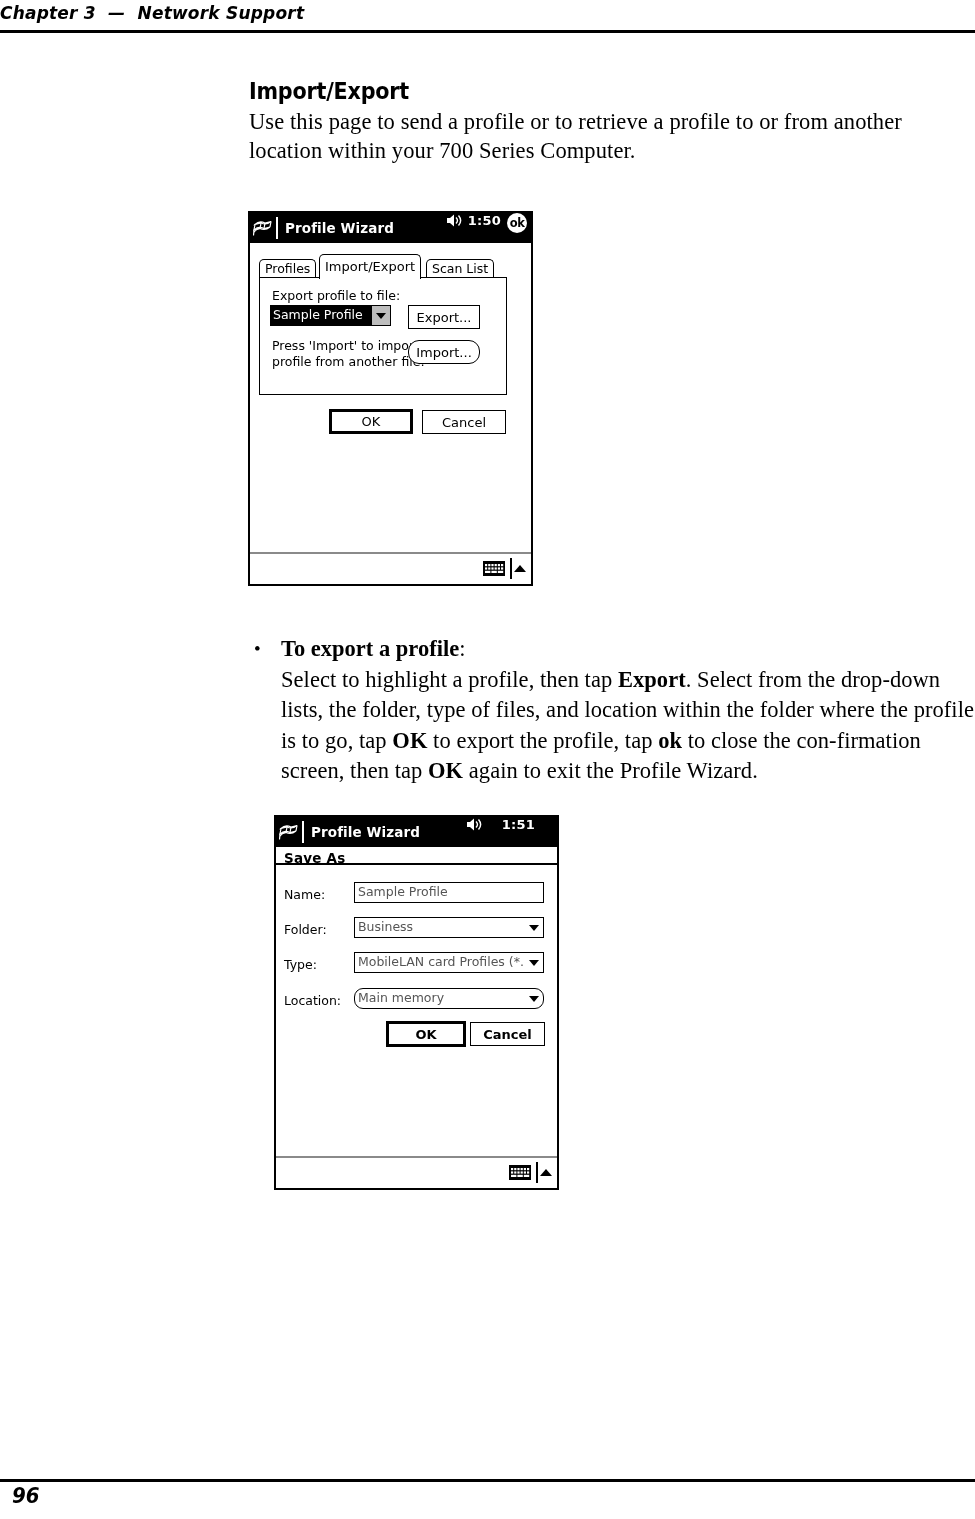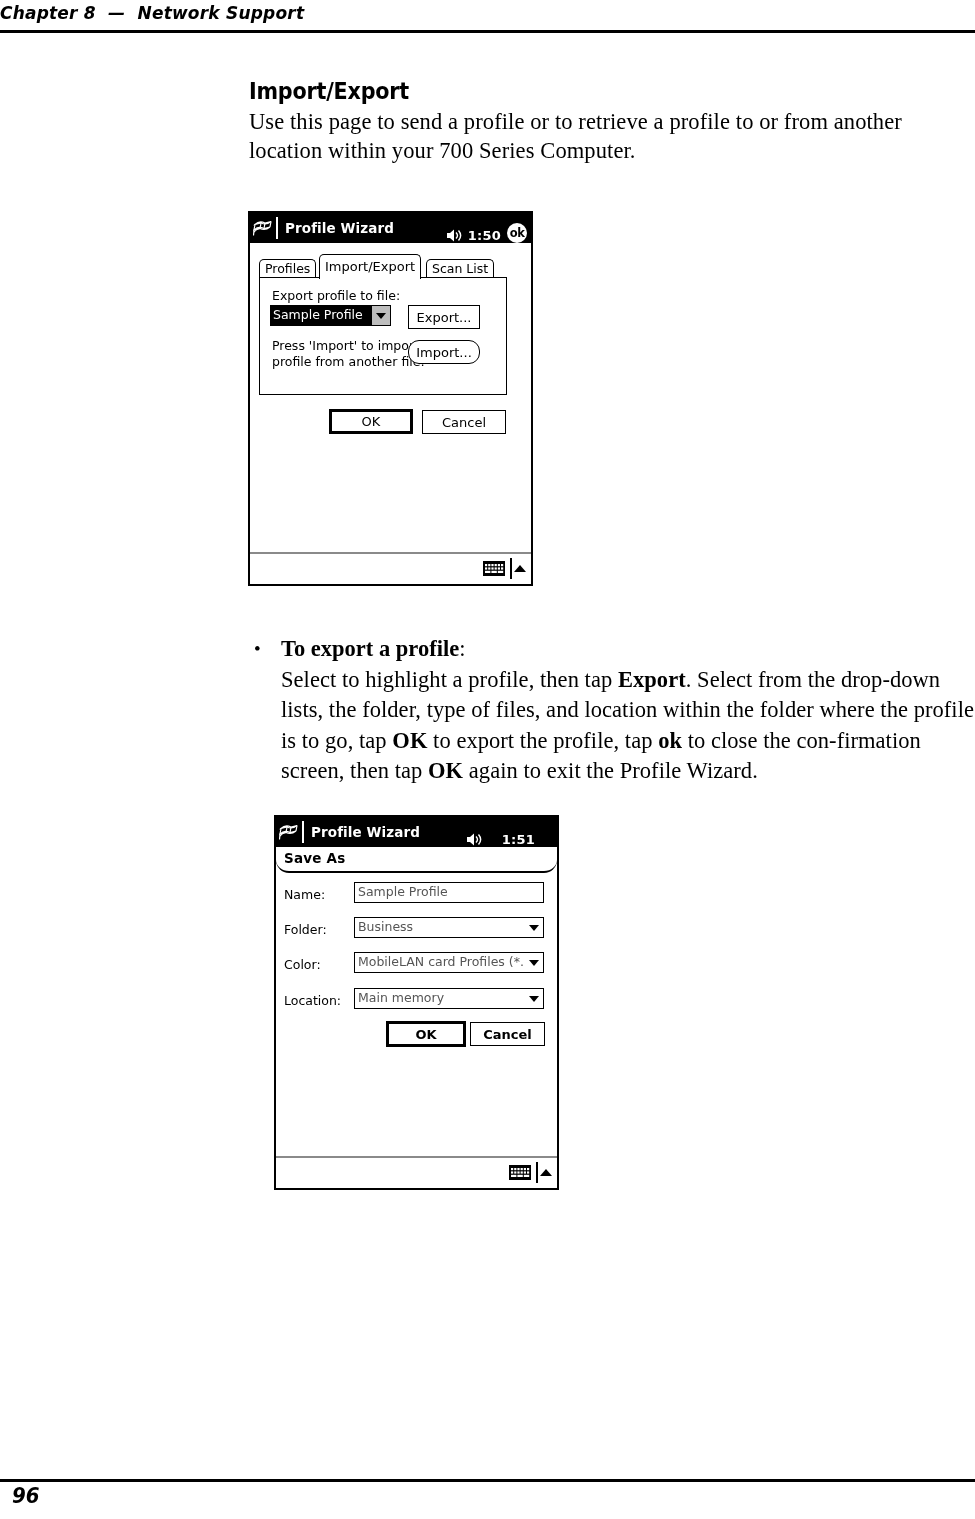--- a/index.html
+++ b/index.html
@@ -162,21 +162,21 @@
     margin-left: 7px;
     letter-spacing: .1px;
     white-space: nowrap;
   }
   .tb-right {
     position: absolute;
     right: 4px;
     top: 0;
     height: 30px;
     display: flex;
-    align-items: flex-end;
+    align-items: flex-start;
     gap: 6px;
   }
   .speaker {
     width: 16px;
     height: 15px;
     flex: 0 0 auto;
     display: block;
   }
   .clock {
     font-size: 13px;
@@ -347,24 +347,23 @@
     width: 0; height: 0;
     border-left: 6px solid transparent;
     border-right: 6px solid transparent;
     border-bottom: 7px solid #000;
   }
 
   
   .dlg-header {
     position: absolute;
     left: 0; right: 0; top: 0;
-    height: 26px;
+    height: 18px;
     border-bottom: 2px solid #000;
     box-sizing: border-box;
-    border-radius: 13px;
   }
   .dlg-header span {
     position: absolute;
     left: 8px;
     top: 3px;
     font-size: 13.5px;
     font-weight: bold;
     letter-spacing: .2px;
   }
   .form-row-label {
@@ -409,21 +408,21 @@
     width: 18px;
     flex: 0 0 auto;
     display: flex;
     align-items: center;
     justify-content: center;
   }
 </style>
 </head>
 <body>
 
-<div class="running-head">Chapter 8  —  Network Support</div>
+<div class="running-head">Chapter 3  —  Network Support</div>
 <div class="rh-rule"></div>
 
 <div class="content">
   <h2 class="sect-title">Import/Export</h2>
   <p class="para">Use this page to send a profile or to retrieve a profile to or from another location within your 700 Series Computer.</p>
 </div>
 
 <div class="pda" id="pda-1">
 
   <div class="titlebar">
@@ -560,30 +559,30 @@
     <div class="textbox" style="left:78px; top:35px; width:190px;">Sample Profile</div>
 
     <div class="form-row-label" style="top:75px;">Folder:</div>
     <div class="combo2" style="left:78px; top:70px; width:190px;">
       <span class="value">Business</span>
       <span class="arrow-btn">
           <span class="caret"></span>
         </span>
     </div>
 
-    <div class="form-row-label" style="top:110px;">Color:</div>
+    <div class="form-row-label" style="top:110px;">Type:</div>
     <div class="combo2" style="left:78px; top:105px; width:190px;">
       <span class="value">MobileLAN card Profiles (*.</span>
       <span class="arrow-btn">
           <span class="caret"></span>
         </span>
     </div>
 
     <div class="form-row-label" style="top:146px;">Location:</div>
-    <div class="combo2" style="left:78px; top:141px; width:190px;">
+    <div class="combo2" style="left:78px; top:141px; width:190px;border-radius:9px;">
       <span class="value">Main memory</span>
       <span class="arrow-btn">
           <span class="caret"></span>
         </span>
     </div>
 
     <div class="btn default" style="left:110px; top:174px; width:80px; height:26px; font-weight:bold;">OK</div>
     <div class="btn" style="left:194px; top:175px; width:75px; height:24px; font-weight:bold;">Cancel</div>
 
     <div class="sipbar">

